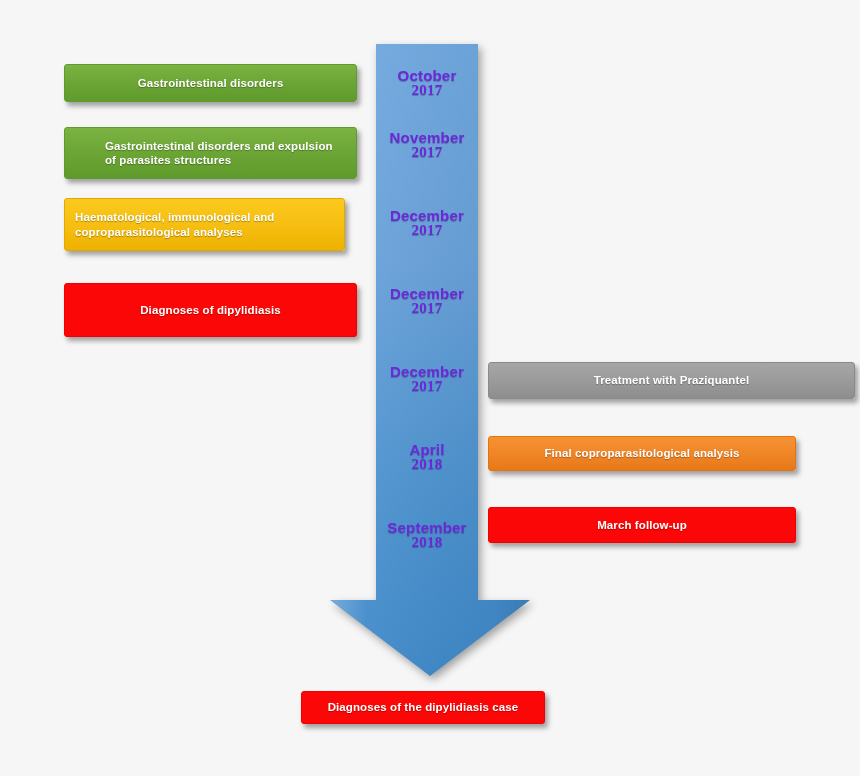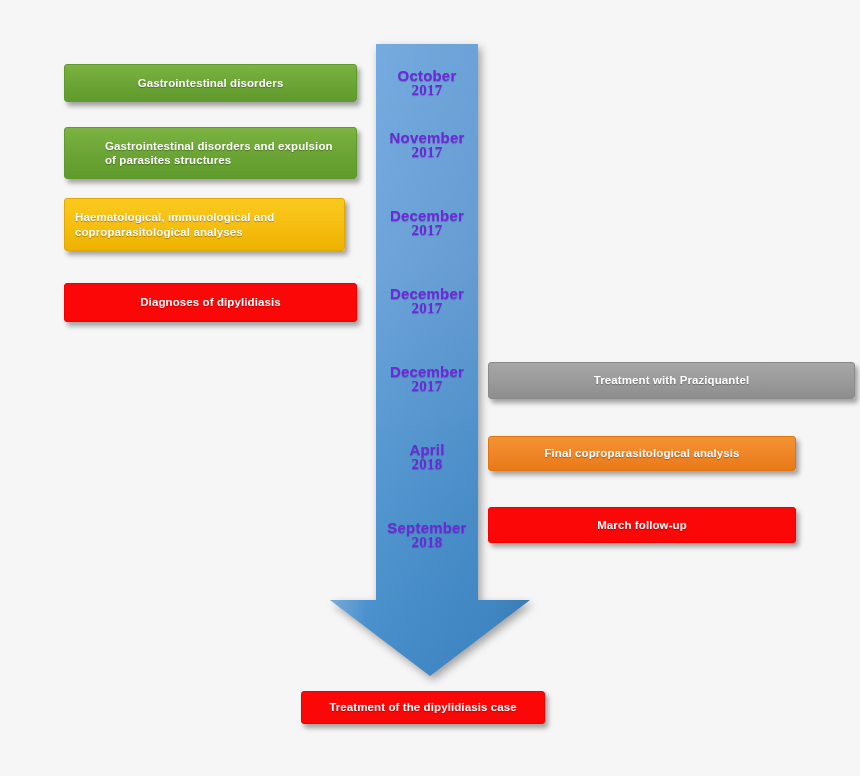--- a/index.html
+++ b/index.html
@@ -146,23 +146,23 @@
       <span class="yr">2018</span>
     </div>
   </div>
 
   <div class="box box-green" style="left:64px; top:64px; width:293px; height:38px;">Gastrointestinal disorders</div>
 
   <div class="box box-green" style="left:64px; top:127px; width:293px; height:52px;padding-left:40px;">Gastrointestinal disorders and expulsion of parasites structures</div>
 
   <div class="box box-yellow" style="left:64px; top:198px; width:281px; height:53px;">Haematological, immunological and coproparasitological analyses</div>
 
-  <div class="box box-red" style="left:64px; top:283px; width:293px; height:39px;">Diagnoses of dipylidiasis</div>
+  <div class="box box-red" style="left:64px; top:283px; width:293px; height:54px;">Diagnoses of dipylidiasis</div>
 
   <div class="box box-gray" style="left:488px; top:362px; width:367px; height:37px;">Treatment with Praziquantel</div>
 
   <div class="box box-orange" style="left:488px; top:436px; width:308px; height:35px;">Final coproparasitological analysis</div>
 
   <div class="box box-red" style="left:488px; top:507px; width:308px; height:36px;">March follow-up</div>
 
-  <div class="box box-red" style="left:301px; top:691px; width:244px; height:33px;">Treatment of the dipylidiasis case</div>
+  <div class="box box-red" style="left:301px; top:691px; width:244px; height:33px;">Diagnoses of the dipylidiasis case</div>
 
 </div>
 
 </body></html>

